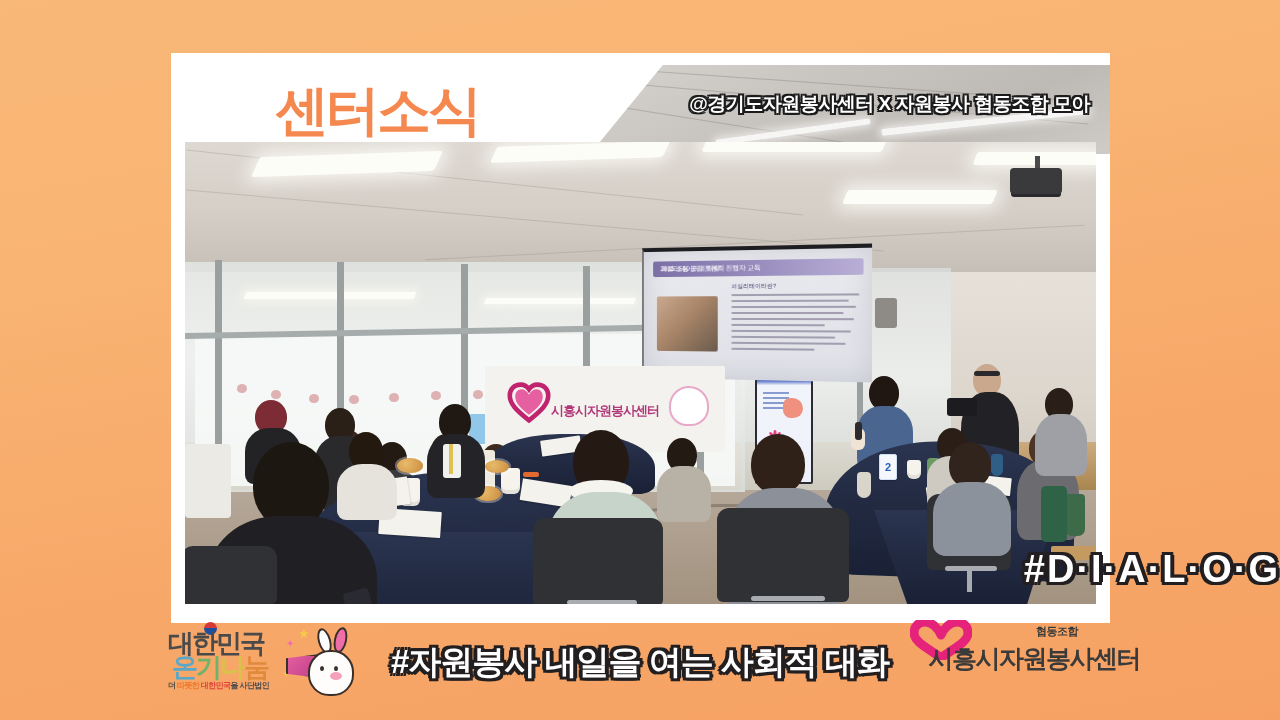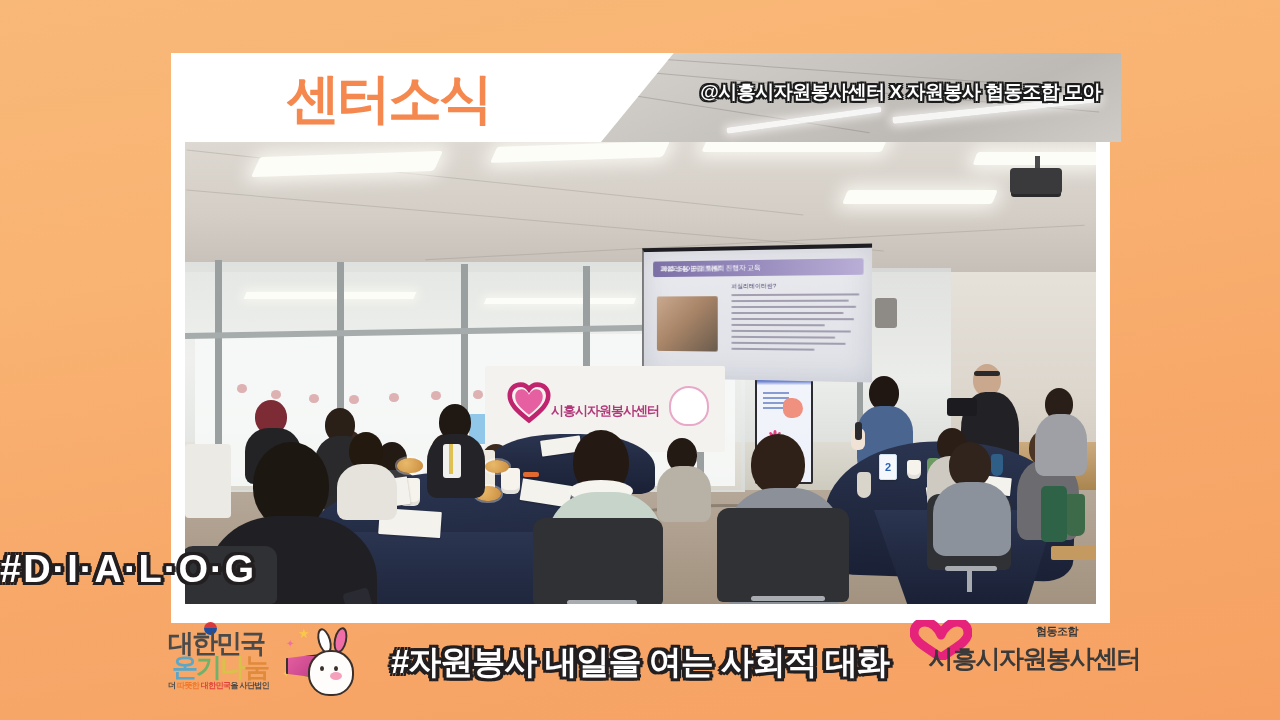--- a/index.html
+++ b/index.html
@@ -10,21 +10,21 @@
     position:relative;
   }
 
   
   .card{
     position:absolute; left:171px; top:53px; width:939px; height:570px;
     background:#ffffff;
   }
 
   
-  .header{ position:absolute; left:0; top:0; width:939px; height:89px; overflow:hidden;margin-left:11px; }
+  .header{ position:absolute; left:0; top:12px; width:939px; height:89px; overflow:hidden; }
   .ceil-strip{
     position:absolute; right:0; top:0; width:520px; height:89px;
     background:linear-gradient(155deg,#d6d2cd 0%,#c9c5c0 35%,#bdb9b4 70%,#cfccc7 100%);
     clip-path:polygon(14% 0, 100% 0, 100% 100%, 0 100%);
   }
   .ceil-strip .ln{ position:absolute; background:rgba(255,255,255,.85); border-radius:2px; }
   .ceil-strip .l1{ left:24%; top:72%; width:30%; height:6px; transform:rotate(-8deg); box-shadow:0 0 9px 3px rgba(255,255,255,.6); }
   .ceil-strip .l2{ left:56%; top:60%; width:40%; height:7px; transform:rotate(-6deg); box-shadow:0 0 10px 3px rgba(255,255,255,.65); }
   .ceil-strip .seam{ position:absolute; background:rgba(120,116,112,.35); height:1px; }
   .ceil-strip .s1{ left:6%; top:22%; width:90%; transform:rotate(4deg); }
@@ -164,21 +164,21 @@
   
   .person{ position:absolute; }
   .head{ position:absolute; border-radius:50% 50% 46% 46%; }
   .body{ position:absolute; border-radius:42% 42% 16% 16%; }
   .chair{ position:absolute; background:#2f3135; border-radius:12px 12px 6px 6px; }
   .chairleg{ position:absolute; background:#a8abb0; }
 
   
   .cap-dialog{
     position:absolute; left:0; right:0; top:548px;
-    text-align:left; font-size:38px; font-weight:bold; letter-spacing:2px;
+    text-align:right; font-size:38px; font-weight:bold; letter-spacing:2px;
     color:#ffffff; z-index:40;
     text-shadow:
       -3px -3px 0 #231f20, 3px -3px 0 #231f20, -3px 3px 0 #231f20, 3px 3px 0 #231f20,
       0 -3px 0 #231f20, 0 3px 0 #231f20, -3px 0 0 #231f20, 3px 0 0 #231f20,
       -4px 0 0 #231f20, 4px 0 0 #231f20;
   }
   .cap-korean{
     position:absolute; left:0; right:0; top:640px;
     text-align:center; font-size:33px; font-weight:bold; letter-spacing:-1px;
     color:#ffffff; z-index:40;
@@ -224,21 +224,21 @@
 
   <div class="header">
     <div class="ceil-strip">
       <div class="seam s1"></div>
         <div class="seam s2"></div>
         <div class="seam s3"></div>
       <div class="ln l1"></div>
         <div class="ln l2"></div>
     </div>
     <div class="brandtitle">센터소식</div>
-    <div class="kicker">@시흥시자원봉사센터 X 자원봉사 협동조합 모아</div>
+    <div class="kicker">@경기도자원봉사센터 X 자원봉사 협동조합 모아</div>
   </div>
 
   <div class="photo">
 
     <div class="ph-el backwall"></div>
     <div class="ph-el woodrail"></div>
     <div class="ph-el floor"></div>
     <div class="ph-el floorarc"></div>
 
     <div class="ph-el ceiling">

